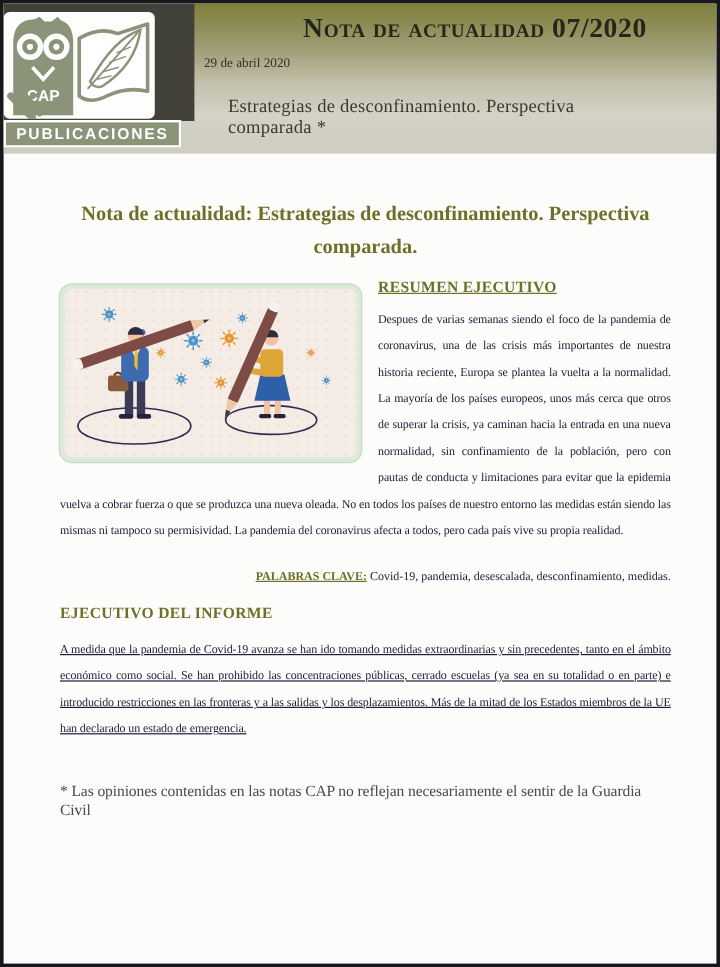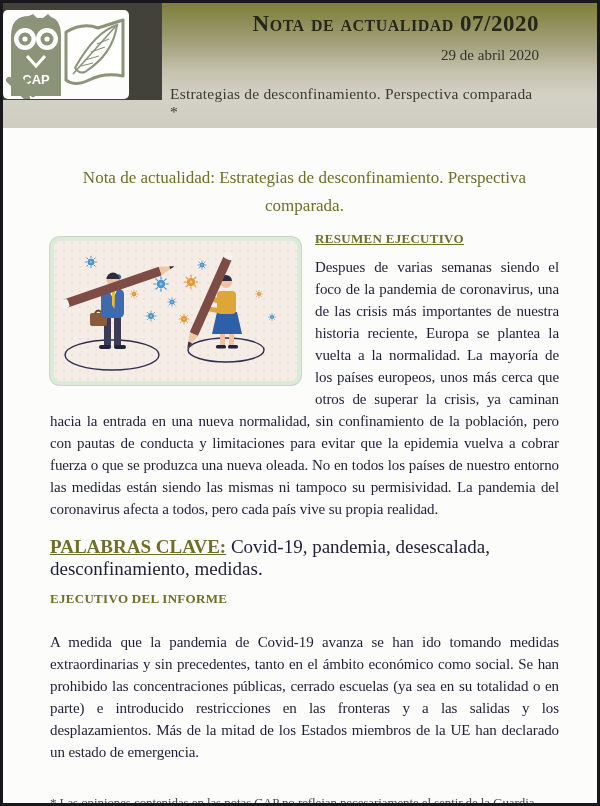--- a/index.html
+++ b/index.html
@@ -37,56 +37,56 @@
     font-weight: bold; font-size: 13px; letter-spacing: 1.5px;
     color: #ffffff; white-space: nowrap;
   }
   .head-col { flex: 1; padding: 8px 58px 0 8px; }
   .doc-title {
     text-align: right;
     font-variant: small-caps;
     font-weight: 600; font-size: 23px; letter-spacing: 0.5px;
     color: #26261a;
   }
-  .doc-date { text-align: right; font-size: 15px; color: #33332a; margin-top: 10px; }
-  .doc-subtitle { font-size: 15.5px; color: #3a3a30; margin-top: 21px; letter-spacing: 0.2px; }
+  .doc-date { text-align: left; font-size: 11px; color: #33332a; margin-top: 10px; }
+  .doc-subtitle { font-size: 15.5px; color: #3a3a30; margin-top: 21px; letter-spacing: 0.2px; margin-left: 20px; }
   
   main { padding: 0 38px 0 47px; }
   .article-heading {
     margin: 36px auto 0 auto; width: 480px;
     text-align: center;
-    font-weight: normal; font-size: 17px; line-height: 28px;
+    font-weight: bold; font-size: 17px; line-height: 28px;
     color: #6f6f28;
   }
   .resumen-section { margin-top: 5px; }
   figure.illus {
     float: left;
     width: 251px; height: 148px;
     margin: 6px 14px 4px 0;
     border: 4px solid #dcead8; border-radius: 10px;
     box-shadow: 0 0 0 1px #ccd6ca;
     overflow: hidden; background: #f5ece6;
   }
   figure.illus svg { display: block; }
   h3.minihead {
     font-size: 13px; font-weight: bold; letter-spacing: 0.3px;
     color: #6f6f28; margin-top: 11px;
   }
   h3.underlined { text-decoration: underline; }
   p.body-text {
-    font-size: 15px; line-height: 22px; text-align: justify;
+    font-size: 10px; line-height: 22px; text-align: justify;
     letter-spacing: -0.1px;
   }
   .resumen-section p.body-text { margin-top: 9px; }
   .clear { clear: both; }
-  .keywords-line { margin-top: 16px; font-size: 19px; line-height: 22px; }
+  .keywords-line { margin-top: 16px; font-size: 10px; line-height: 22px; text-align: right; }
   .kw-label { font-weight: bold; color: #6f6f28; text-decoration: underline; }
   .kw-text { color: #1e1e38; }
   .desarrollo-head { margin-top: 24px; }
-  p.para { margin-top: 24px; }
+  p.para { margin-top: 12px; text-decoration: underline; }
   .footnote {
     margin-top: 32px;
     font-size: 13px; color: #4a4a4a; letter-spacing: -0.1px;
   }
 </style>
 </head>
 <body>
 
 <header class="band">
   <div class="logo-panel">
@@ -108,20 +108,21 @@
 
         <path d="M6 70 L24 88 M12 64 L30 84" stroke="#8b9379" stroke-width="6" stroke-linecap="round"></path>
 
         <path d="M63 22 Q80 12 95 18 L120 10 L120 66 Q102 62 86 70 Q72 77 63 70 Z" fill="#ffffff" stroke="#8b9379" stroke-width="3" stroke-linejoin="round"></path>
 
         <path d="M72 58 Q92 22 114 15 Q110 44 82 62 Q76 64 72 58 Z" fill="none" stroke="#8b9379" stroke-width="2"></path>
         <path d="M70 64 L112 17" stroke="#8b9379" stroke-width="1.6"></path>
         <path d="M82 50 L96 46 M88 42 L102 37 M94 34 L106 29 M78 56 L90 53" stroke="#8b9379" stroke-width="1.2"></path>
       </svg>
     </div>
+    <div class="pub-band">PUBLICACIONES</div>
   </div>
   <div class="head-col">
     <h1 class="doc-title">Nota de actualidad 07/2020</h1>
     <div class="doc-date">29 de abril 2020</div>
     <div class="doc-subtitle">Estrategias de desconfinamiento. Perspectiva comparada *</div>
   </div>
 </header>
 
 <main>
   <h2 class="article-heading">Nota de actualidad: Estrategias de desconfinamiento. Perspectiva comparada.</h2>

